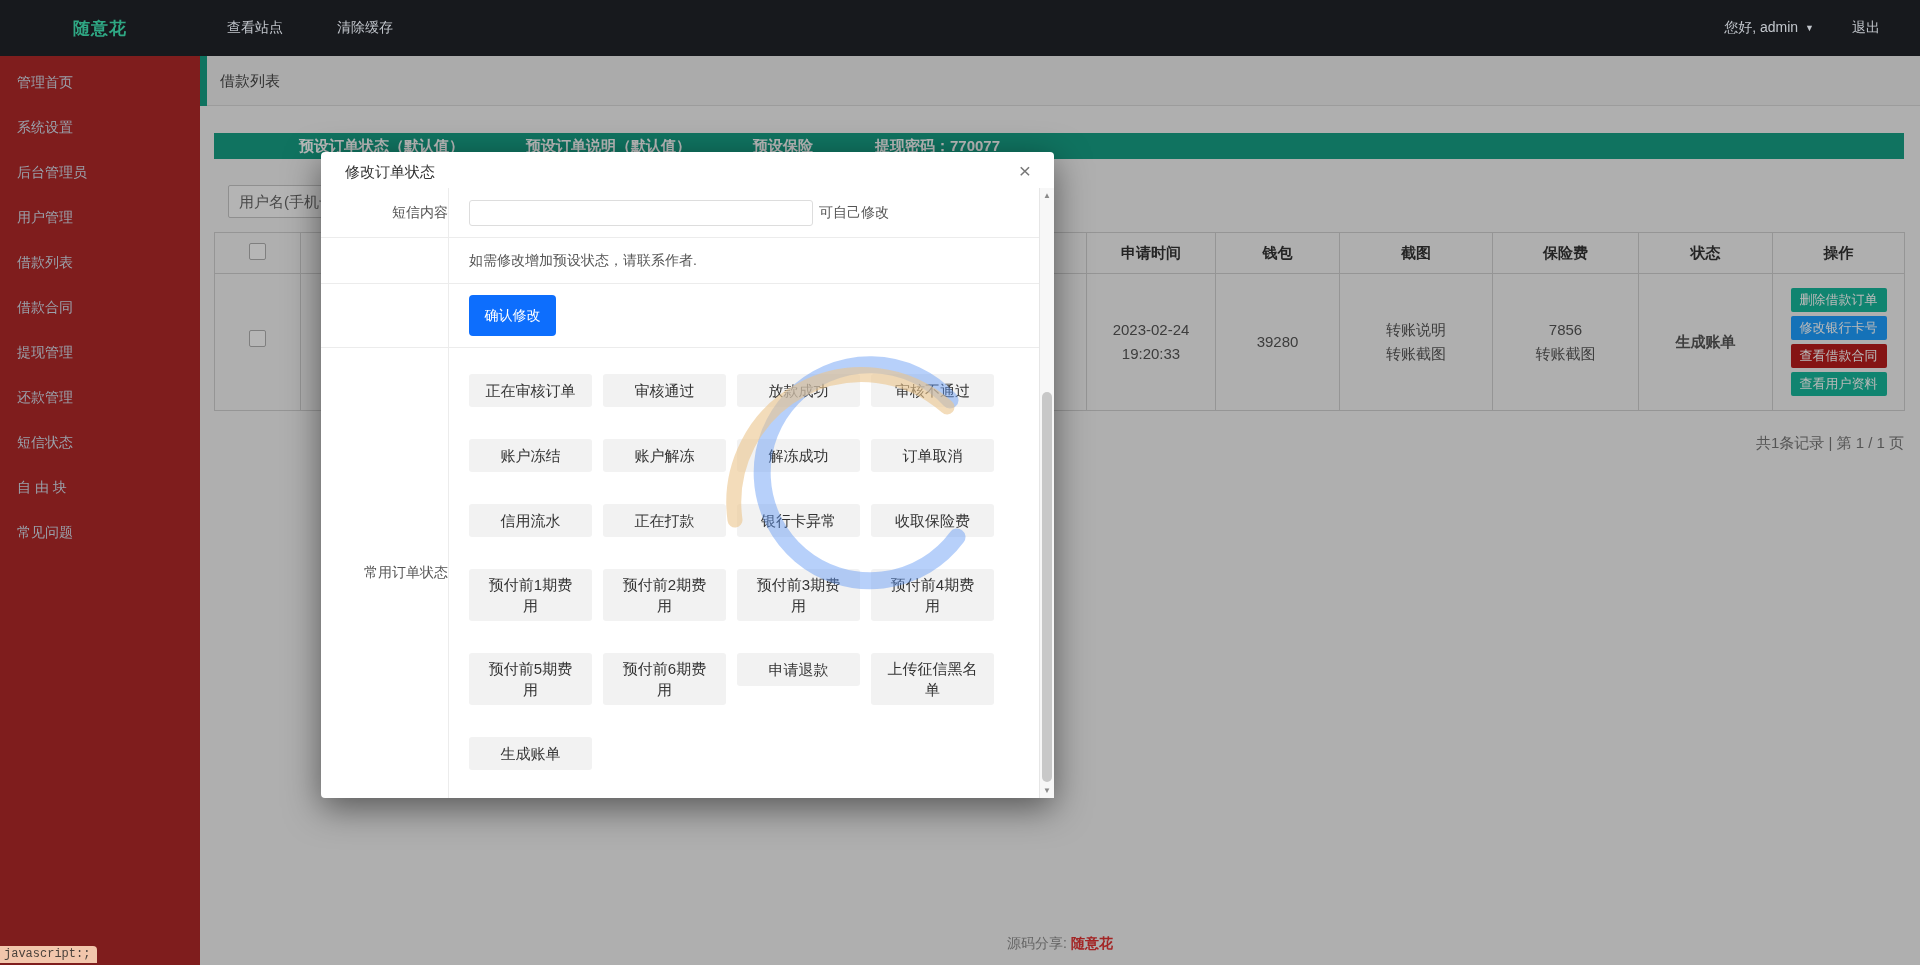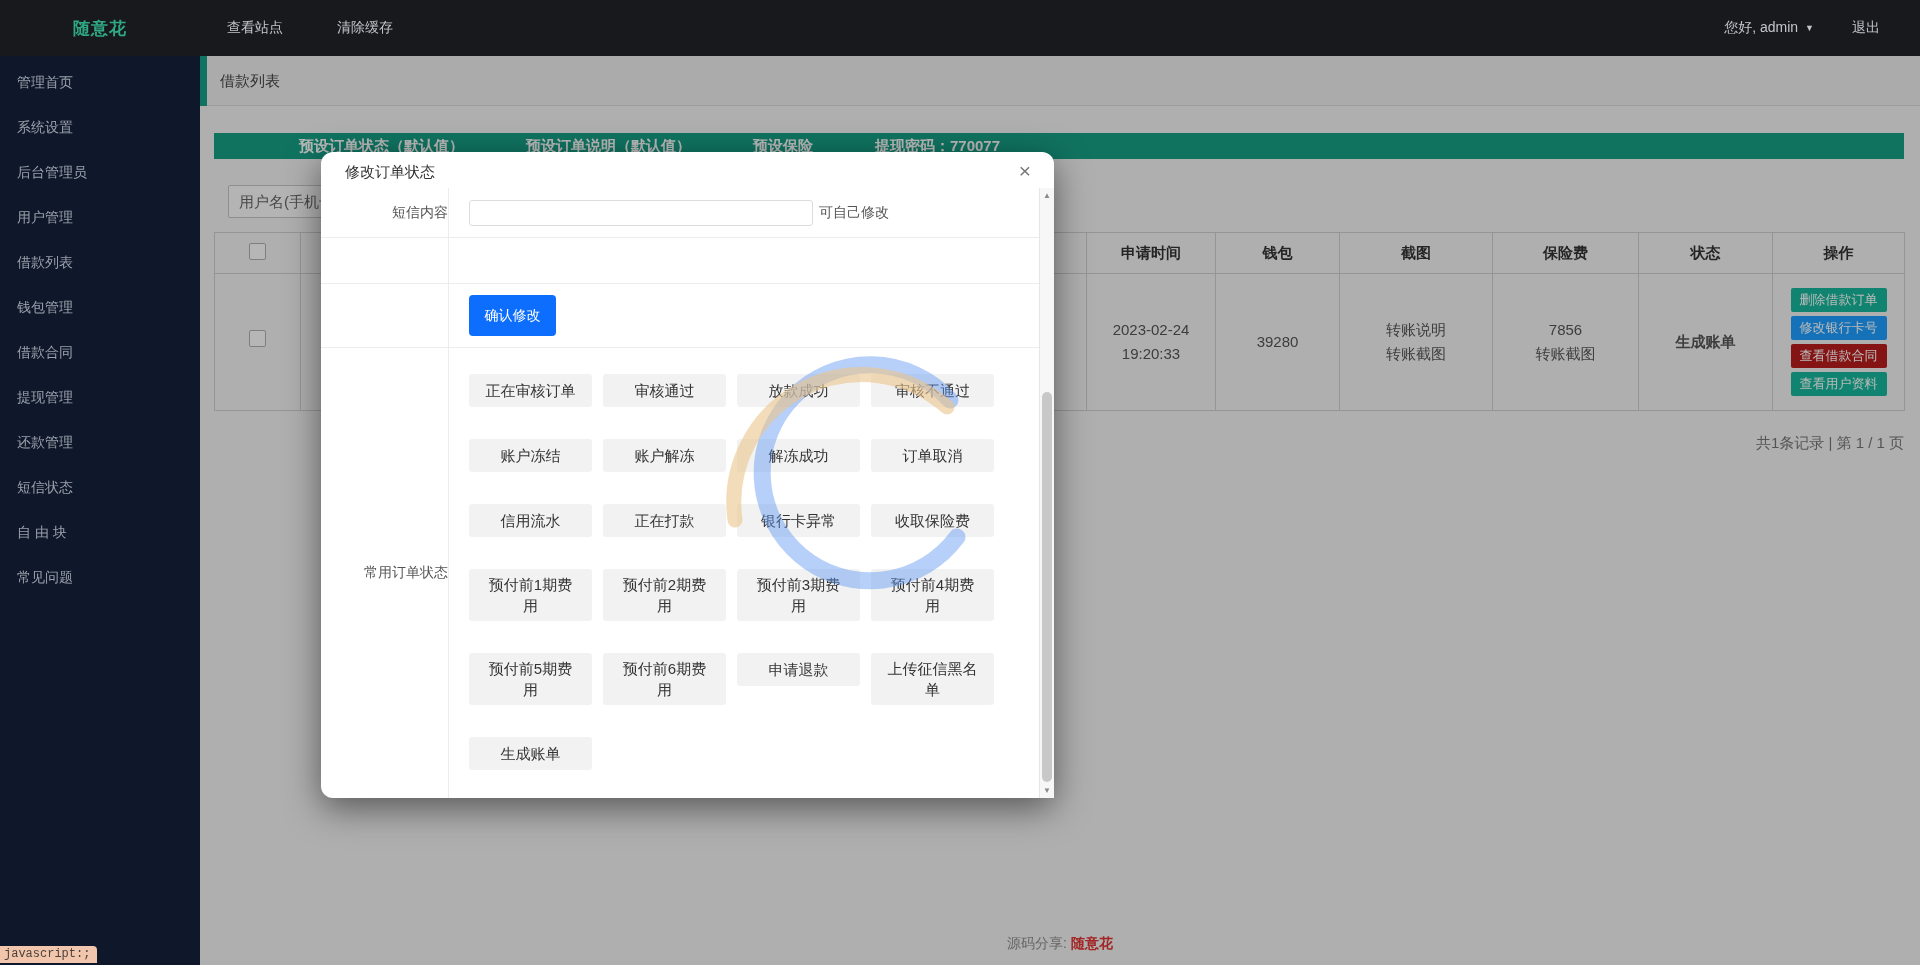--- a/index.html
+++ b/index.html
@@ -10,21 +10,21 @@
   .navbar { position:absolute; left:0; top:0; width:1920px; height:56px; background:#17191d; z-index:10; display:flex; align-items:center; }
   .brand { width:200px; text-align:center; color:#2fa884; font-size:17px; font-weight:bold; letter-spacing:1px; }
   .nav-menu { display:flex; align-items:center; }
   .nav-menu-item { color:#c2c6cc; font-size:14px; padding:0 27px; cursor:pointer; }
   .nav-right { margin-left:auto; display:flex; align-items:center; padding-right:40px; color:#c2c6cc; font-size:14px; }
   .nav-user { cursor:pointer; }
   .nav-caret { font-size:9px; margin-left:7px; color:#c2c6cc; }
   .nav-logout { margin-left:38px; cursor:pointer; }
 
   
-  .sidebar { position:absolute; left:0; top:56px; width:200px; height:909px; background:#0f172a; z-index:10; padding-top:4px; }
+  .sidebar { position:absolute; left:0; top:56px; width:200px; height:909px; background:#7f1d1d; z-index:10; padding-top:4px; }
   .sidebar-item { height:45px; line-height:45px; padding-left:17px; color:#9aa1ab; font-size:14px; cursor:pointer; }
 
   
   .content { position:absolute; left:200px; top:56px; width:1720px; height:909px; background:#f3f3f3; }
   .tabstrip { position:absolute; left:0; top:0; width:1720px; height:50px; background:#ededed; border-bottom:1px solid #d9d9d9; }
   .tab-accent { position:absolute; left:0; top:0; width:7px; height:50px; background:#16a085; }
   .tab-label { position:absolute; left:20px; top:0; height:50px; line-height:50px; font-size:15px; color:#444; cursor:pointer; }
 
   .banner { position:absolute; left:14px; top:77px; width:1690px; height:26px; background:#17a086; display:flex; align-items:center; padding-left:85px; }
   .banner-item { color:#fff; font-size:15px; font-weight:bold; margin-right:62px; white-space:nowrap; cursor:pointer; }
@@ -44,21 +44,21 @@
   .op-stack { display:flex; flex-direction:column; align-items:center; gap:4px; }
   .op-btn { width:96px; height:24px; line-height:24px; color:#fff; font-size:13px; border:none; border-radius:2px; cursor:pointer; font-family:"Liberation Sans",sans-serif; white-space:nowrap; }
 
   .pagination { position:absolute; right:16px; top:378px; font-size:15px; color:#777; }
 
   .footer { position:absolute; left:0; top:879px; width:1720px; text-align:center; font-size:14px; color:#8c8c8c; }
   .footer-brand { color:#e23333; font-weight:bold; cursor:pointer; }
 
   
   .overlay { position:absolute; left:200px; top:56px; width:1720px; height:909px; background:rgba(0,0,0,0.28); z-index:50; }
-  .modal { position:absolute; left:321px; top:152px; width:733px; height:646px; background:#fff; border-radius:12px; box-shadow:0 10px 35px rgba(0,0,0,0.5); z-index:100; }
+  .modal { position:absolute; left:321px; top:152px; width:733px; height:646px; background:#fff; border-radius:4px; box-shadow:0 10px 35px rgba(0,0,0,0.5); z-index:100; }
   .modal-title-bar { position:relative; height:36px; }
   .modal-title { position:absolute; left:24px; top:0; height:36px; line-height:40px; font-size:15px; color:#333; }
   .modal-close { position:absolute; right:16px; top:6px; width:26px; height:26px; line-height:26px; text-align:center; font-size:21px; color:#777; cursor:pointer; }
   .modal-body { position:absolute; left:0; top:36px; width:718px; height:610px; }
   .m-row { position:absolute; left:0; width:718px; border-top:1px solid #ececec; }
   .m-label-col { position:absolute; left:0; top:0; bottom:0; width:128px; border-right:1px solid #ececec; display:flex; align-items:center; justify-content:flex-end; font-size:14px; color:#555; }
   .m-content { position:absolute; left:148px; top:0; bottom:0; right:10px; display:flex; align-items:center; }
   .row-sms { top:0; height:49px; border-top:none; }
   .sms-input { width:344px; height:26px; border:1px solid #ddd; border-radius:3px; font-size:14px; padding:0 8px; color:#333; font-family:"Liberation Sans",sans-serif; }
   .sms-hint { font-size:14px; color:#555; margin-left:6px; }
@@ -100,21 +100,20 @@
     <span class="nav-logout">退出</span>
   </div>
 </div>
 
 <div class="sidebar">
     <div class="sidebar-item">管理首页</div>
     <div class="sidebar-item">系统设置</div>
     <div class="sidebar-item">后台管理员</div>
     <div class="sidebar-item">用户管理</div>
     <div class="sidebar-item">借款列表</div>
-    <div class="sidebar-item">钱包管理</div>
     <div class="sidebar-item">借款合同</div>
     <div class="sidebar-item">提现管理</div>
     <div class="sidebar-item">还款管理</div>
     <div class="sidebar-item">短信状态</div>
     <div class="sidebar-item">自 由 块</div>
     <div class="sidebar-item">常见问题</div>
   </div>
 
 <div class="content">
   <div class="tabstrip">
@@ -191,20 +190,23 @@
     <div class="m-row row-sms">
       <div class="m-label-col">短信内容</div>
       <div class="m-content">
         <input class="sms-input" type="text" style="">
         <span class="sms-hint">可自己修改</span>
       </div>
     </div>
 
     <div class="m-row row-note">
       <div class="m-label-col"></div>
+      <div class="m-content">
+          <span class="note-text">如需修改增加预设状态，请联系作者.</span>
+        </div>
     </div>
 
     <div class="m-row row-confirm">
       <div class="m-label-col"></div>
       <div class="m-content">
         <button class="confirm-btn">确认修改</button>
       </div>
     </div>
 
     <div class="m-row row-status">

